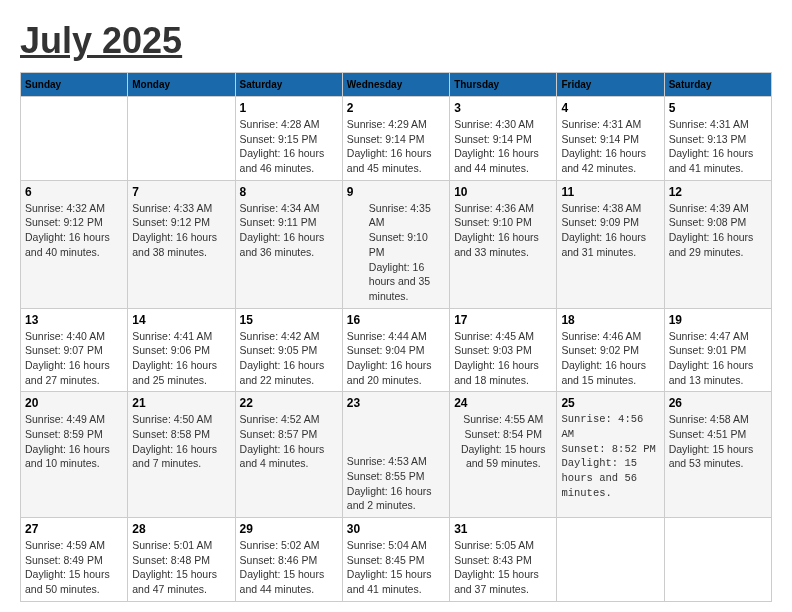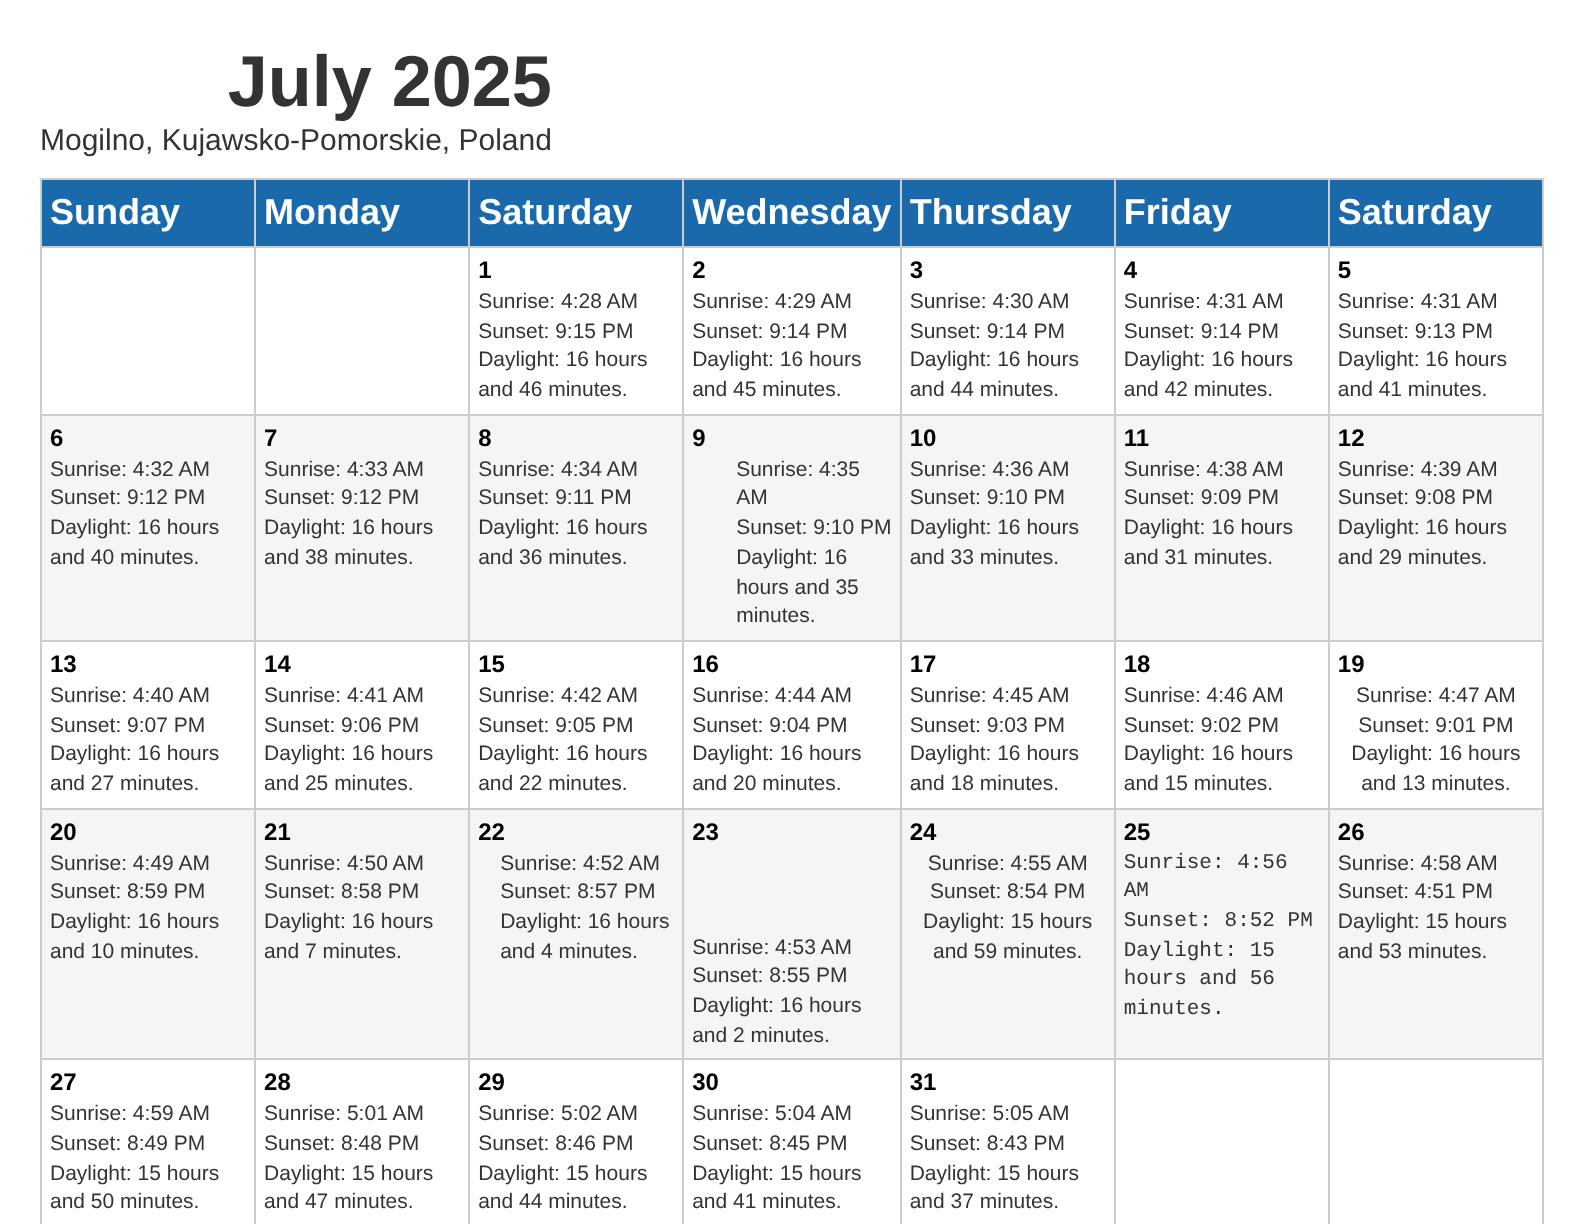--- a/index.html
+++ b/index.html
@@ -40,36 +40,37 @@
       width: 30px;
       height: 30px;
     }
     .title-block {
       text-align: right;
     }
     .main-title {
       font-size: 36px;
       font-weight: bold;
       color: #333;
+      text-decoration: underline;
     }
     .subtitle {
       font-size: 15px;
       color: #333;
     }
     table {
       width: 100%;
       border-collapse: collapse;
       font-size: 11px;
     }
     thead tr th {
       background-color: #1a6aab;
-      color: #ffffff;
+      color: #000000;
       padding: 6px 4px;
       text-align: left;
-      font-size: 18px;
+      font-size: 10px;
       font-weight: bold;
       border: 1px solid #ccc;
     }
     tbody tr td {
       border: 1px solid #ccc;
       vertical-align: top;
       padding: 4px;
       height: 80px;
       width: 107px;
     }
@@ -93,21 +94,20 @@
     .empty-cell {
       background: #fff;
     }
   </style>
 </head>
 <body>
 
 <div class="header">
   <div class="title-block">
     <div class="main-title">July 2025</div>
-    <div class="subtitle">Mogilno, Kujawsko-Pomorskie, Poland</div>
   </div>
 </div>
 
 <table>
   <thead>
     <tr>
     <th>Sunday</th>
         <th>Monday</th>
         <th>Saturday</th>
         <th>Wednesday</th>
@@ -227,41 +227,41 @@
 Daylight: 16 hours and 18 minutes.</div>
         </td>
         <td>
           <span class="day-num">18</span>
           <div class="day-info" style="white-space: pre-line;">Sunrise: 4:46 AM
 Sunset: 9:02 PM
 Daylight: 16 hours and 15 minutes.</div>
         </td>
         <td>
           <span class="day-num">19</span>
-          <div class="day-info" style="white-space: pre-line; text-align: center;">Sunrise: 4:47 AM
+          <div class="day-info" style="white-space: pre-line;">Sunrise: 4:47 AM
 Sunset: 9:01 PM
 Daylight: 16 hours and 13 minutes.</div>
         </td>
       </tr>
       <tr>
         <td>
           <span class="day-num">20</span>
           <div class="day-info" style="white-space: pre-line;">Sunrise: 4:49 AM
 Sunset: 8:59 PM
 Daylight: 16 hours and 10 minutes.</div>
         </td>
         <td>
           <span class="day-num">21</span>
           <div class="day-info" style="white-space: pre-line;">Sunrise: 4:50 AM
 Sunset: 8:58 PM
 Daylight: 16 hours and 7 minutes.</div>
         </td>
         <td>
           <span class="day-num">22</span>
-          <div class="day-info" style="white-space: pre-line; margin-left: 11px;">Sunrise: 4:52 AM
+          <div class="day-info" style="white-space: pre-line;">Sunrise: 4:52 AM
 Sunset: 8:57 PM
 Daylight: 16 hours and 4 minutes.</div>
         </td>
         <td>
           <span class="day-num">23</span>
           <div class="day-info" style="white-space: pre-line; margin-top: 44px;">Sunrise: 4:53 AM
 Sunset: 8:55 PM
 Daylight: 16 hours and 2 minutes.</div>
         </td>
         <td>

